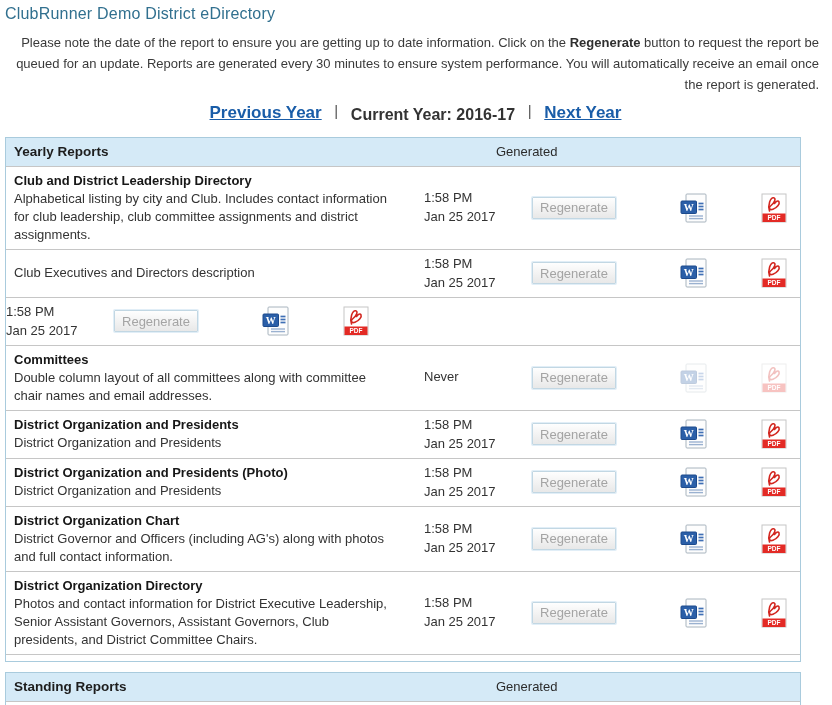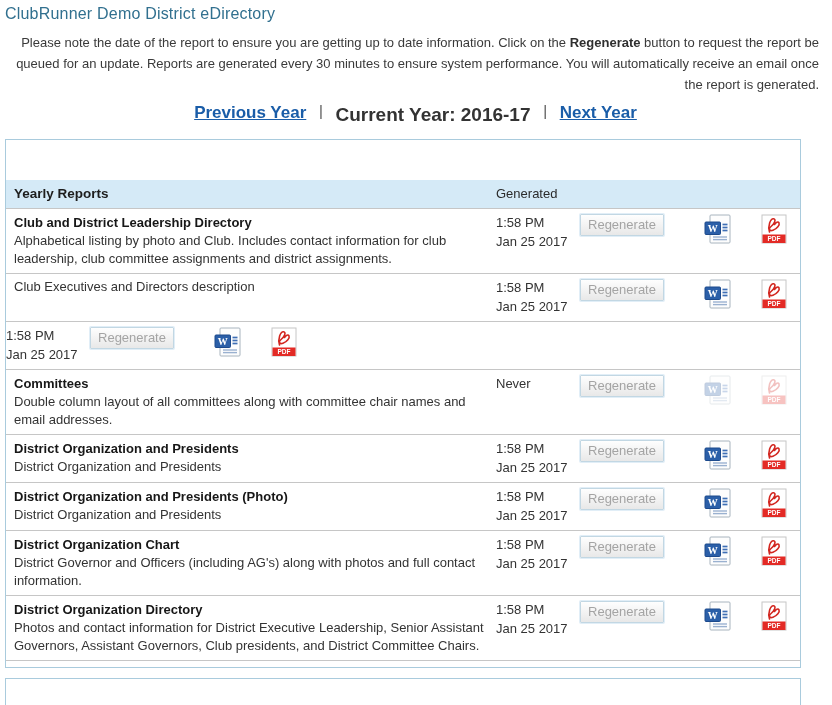--- a/index.html
+++ b/index.html
@@ -38,56 +38,56 @@
   }
   .year-link {
     color: #1a5da8;
     font-weight: bold;
     text-decoration: underline;
     cursor: pointer;
     font-size: 17px;
   }
   .year-sep { color: #555; margin: 0 9px; font-size: 15px; vertical-align: 2px; }
   .current-year {
-    font-size: 19px;
+    font-size: 16px;
     font-weight: bold;
     color: #333;
     vertical-align: middle;
     text-align: right;
   }
 
   
   .report-table {
     width: 796px;
     border: 1px solid #a9cbdd;
     background: #fff;
   }
   .report-table + .report-table { margin-top: 10px; }
 
   .table-header {
     display: flex;
     align-items: center;
     background: #d5eaf7;
     padding: 6px 0 7px 0;
-    margin-top: 40px;
   }
   .h-title { font-weight: bold; font-size: 13.5px; color: #1d1d1d; }
   .h-gen { color: #2b2b2b; }
 
   .c-name  { flex: 1; padding: 0 8px; min-width: 0; }
   .c-gen   { width: 84px; flex: 0 0 84px; }
   .c-regen { width: 106px; flex: 0 0 106px; }
   .c-word  { width: 62px; flex: 0 0 62px; display: flex; justify-content: center; }
   .c-pdf   { width: 52px; flex: 0 0 52px; display: flex; justify-content: center; }
 
   .row {
     display: flex;
     border-top: 1px solid #c6c6c6;
     padding: 4px 0 5px 0;
-    align-items: flex-start;
+    align-items: center;
+    gap: 24px;
   }
   .r-title { font-weight: bold; color: #171717; line-height: 18px; padding-top: 1px; }
   .r-desc  { color: #333; line-height: 18px; }
   .c-gen div { line-height: 18px; padding-top: 1px; }
 
   button.regen {
     width: 84px;
     height: 22px;
     margin-top: 1px;
     font-family: "Liberation Sans", sans-serif;
@@ -126,21 +126,21 @@
       <div class="c-name h-title">Yearly Reports</div>
       <div class="c-gen h-gen">Generated</div>
       <div class="c-regen"></div>
       <div class="c-word"></div>
       <div class="c-pdf"></div>
     </div>
     <div>
   <div class="row">
     <div class="c-name">
       <div class="r-title">Club and District Leadership Directory</div>
-      <div class="r-desc">Alphabetical listing by photo and Club. Includes contact information for club leadership, club committee assignments and district assignments.</div>
+      <div class="r-desc">Alphabetical listing by city and Club. Includes contact information for club leadership, club committee assignments and district assignments.</div>
     </div>
     <div class="c-gen">
       <div>1:58 PM</div>
       <div>Jan 25 2017</div>
     </div>
     <div class="c-regen">
       <button class="regen">Regenerate</button>
     </div>
     <div class="c-word">
       <span class="icon-wrap">

